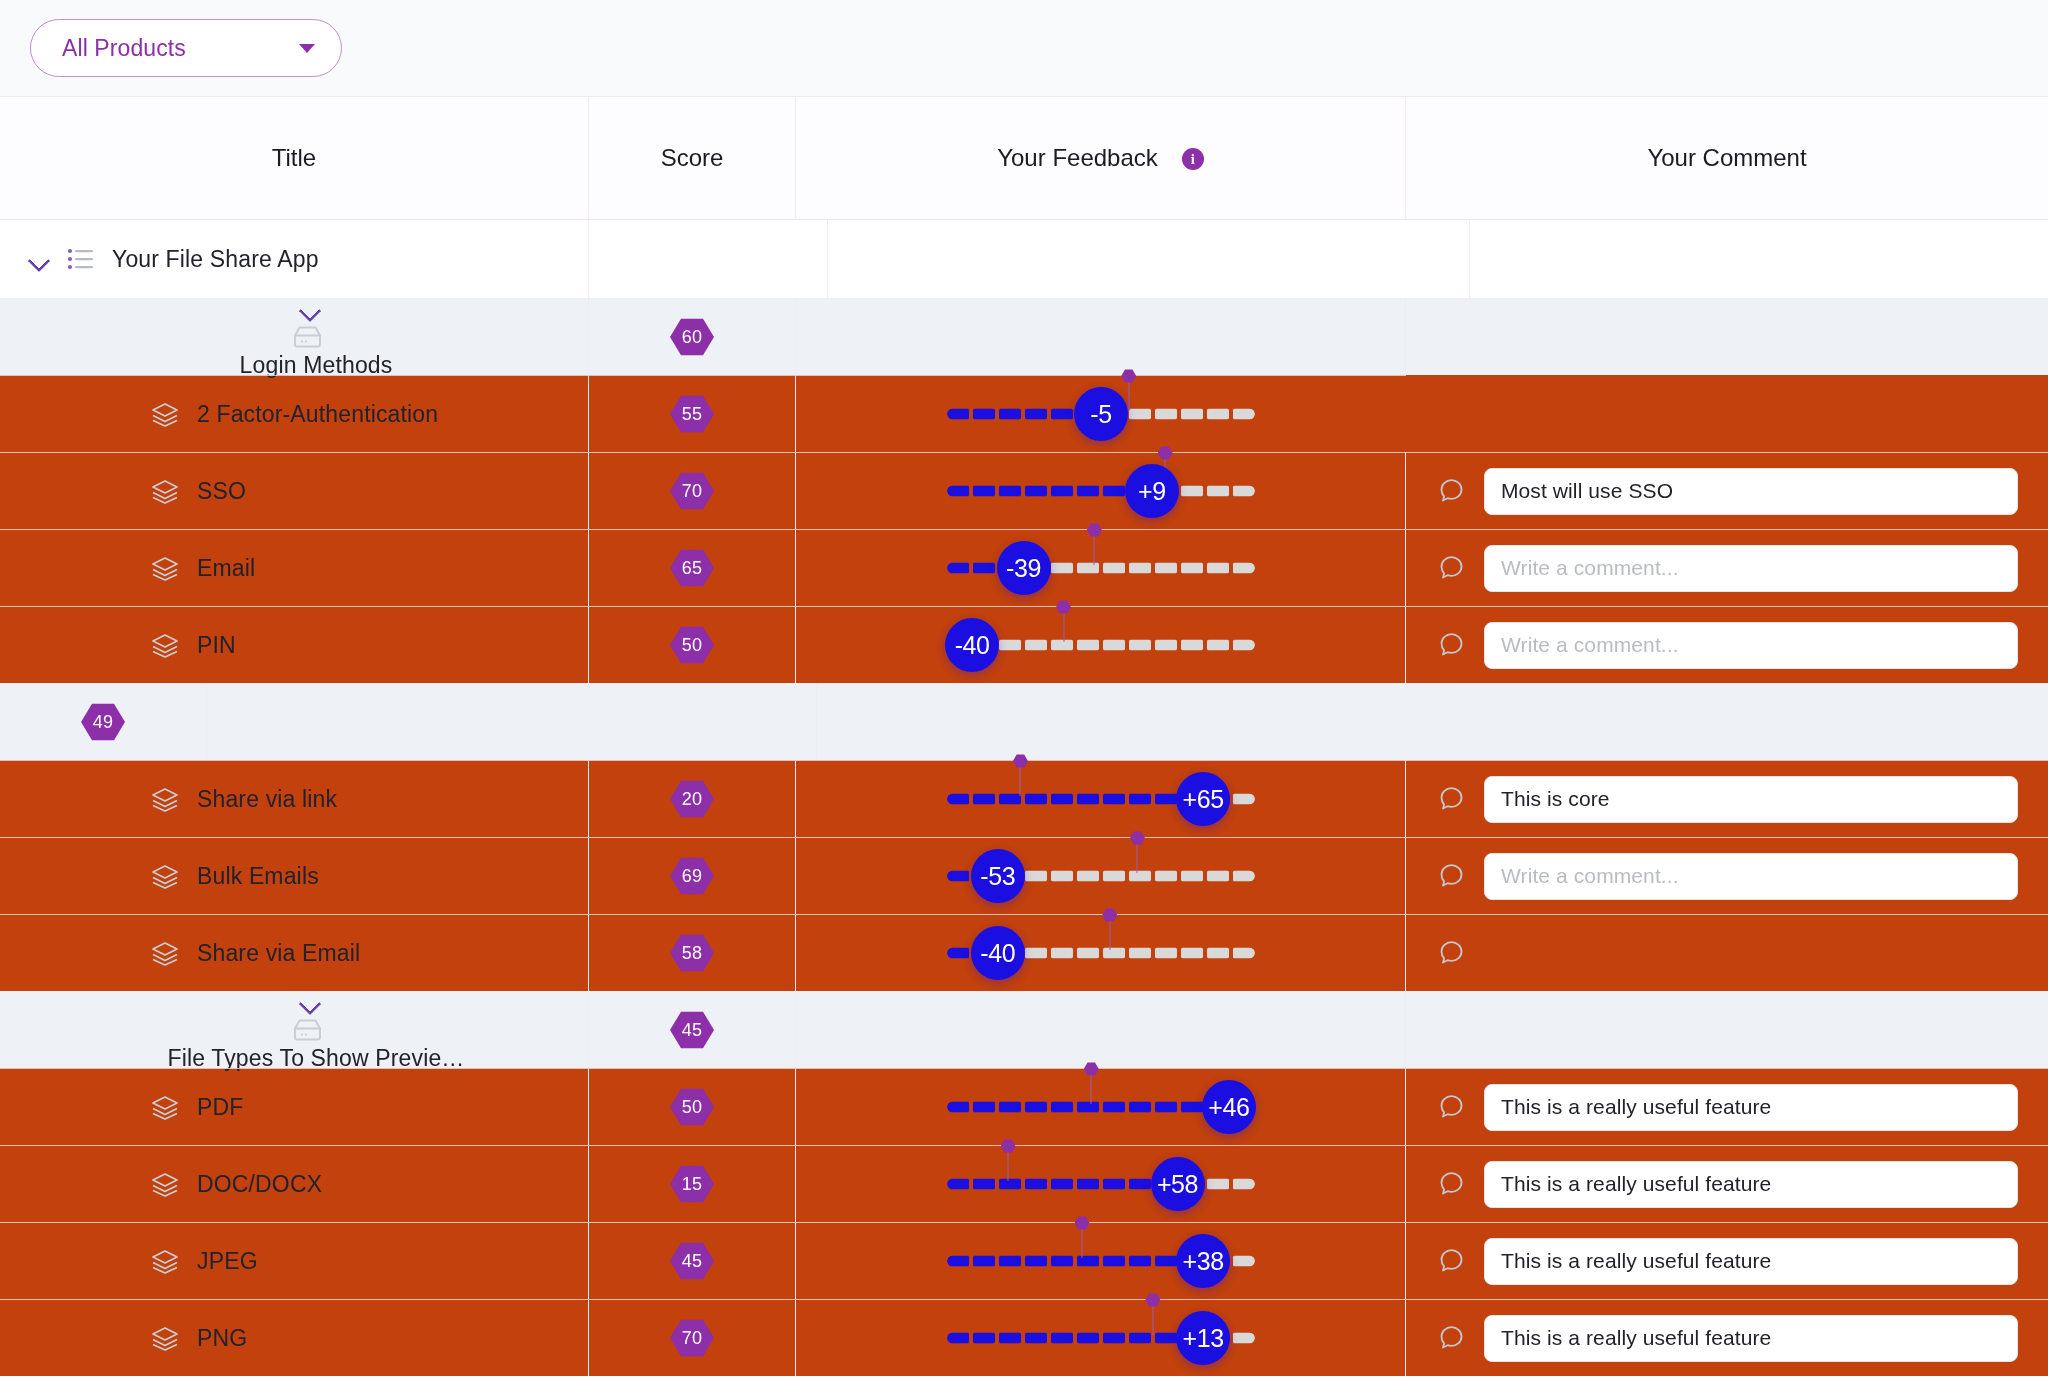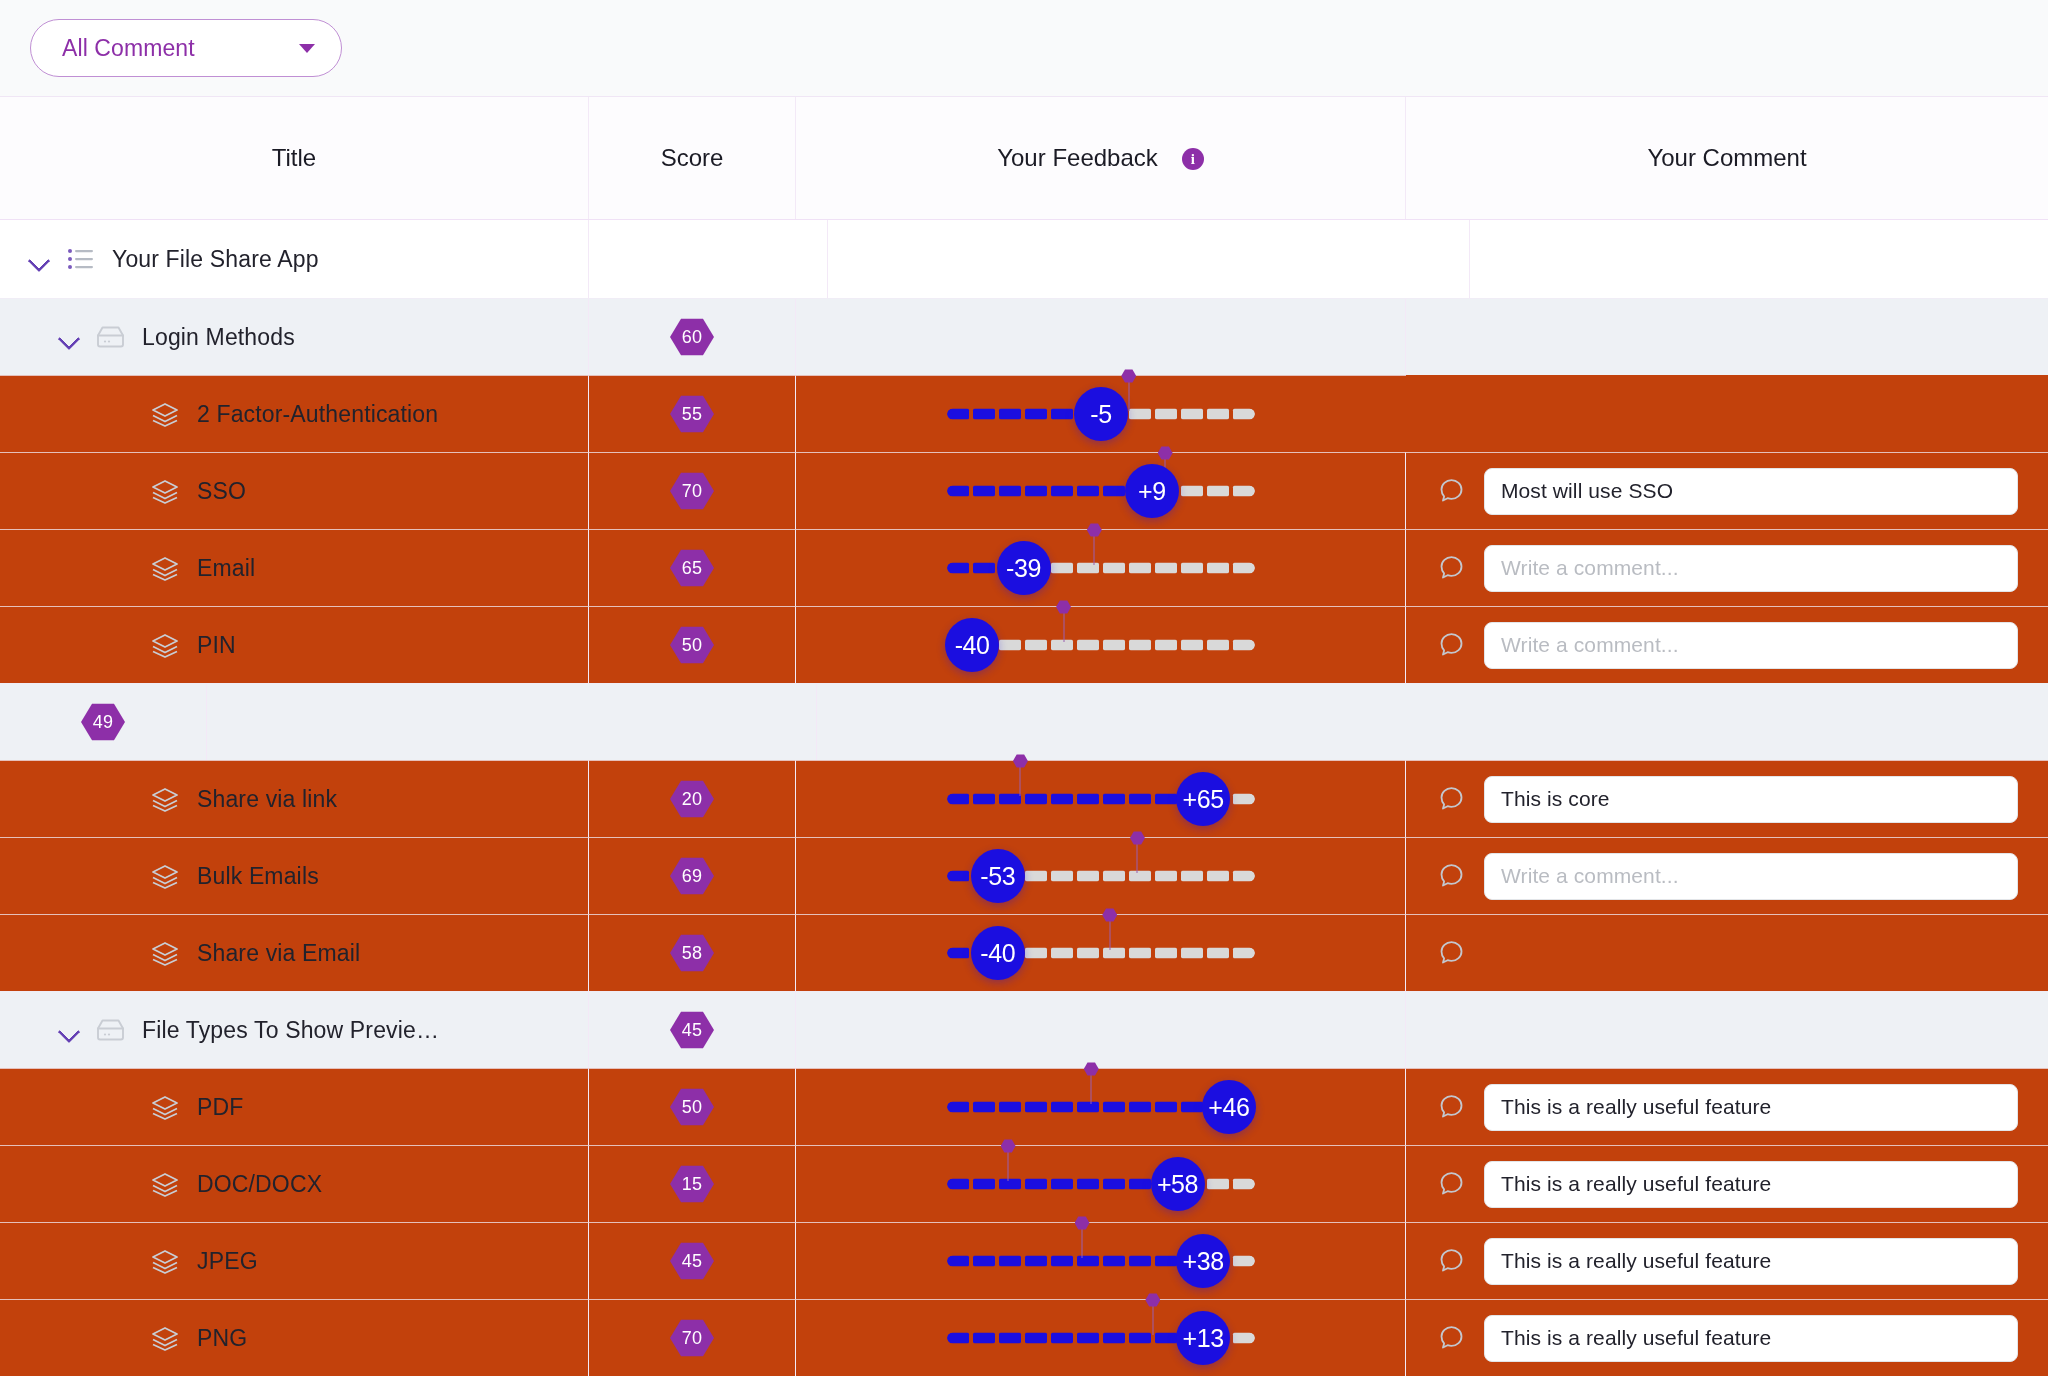--- a/index.html
+++ b/index.html
@@ -97,21 +97,21 @@
   .row + .row .cell { border-top: 1px solid rgba(240,235,245,.75); }
 
   
   .title-inner {
     display: flex;
     align-items: center;
     width: 100%;
     padding-left: 26px;
   }
   .title-inner.lvl-0 { padding-left: 26px; }
-  .title-inner.lvl-1 { padding-left: 56px; }
+  .title-inner.lvl-1 { padding-left: 44px; flex-direction: column; }
   .title-inner.lvl-2 { padding-left: 150px; }
 
   .chevron {
     width: 26px; height: 26px;
     flex: 0 0 26px;
     position: relative;
     cursor: pointer;
     margin-right: 13px;
   }
   .chevron::before {
@@ -243,21 +243,21 @@
     outline: none;
     letter-spacing: .1px;
   }
   .comment-input::placeholder { color: #b9bcc2; }
 </style>
 </head>
 <body>
 
 <div class="topbar">
   <div class="product-select">
-    <span class="label">All Comment</span>
+    <span class="label">All Products</span>
     <span class="caret-down"></span>
   </div>
 </div>
 
 <div class="table">
 
   <div class="row header-row">
     <div class="cell col-title">
       <span style="margin:0 auto">Title</span>
     </div>

